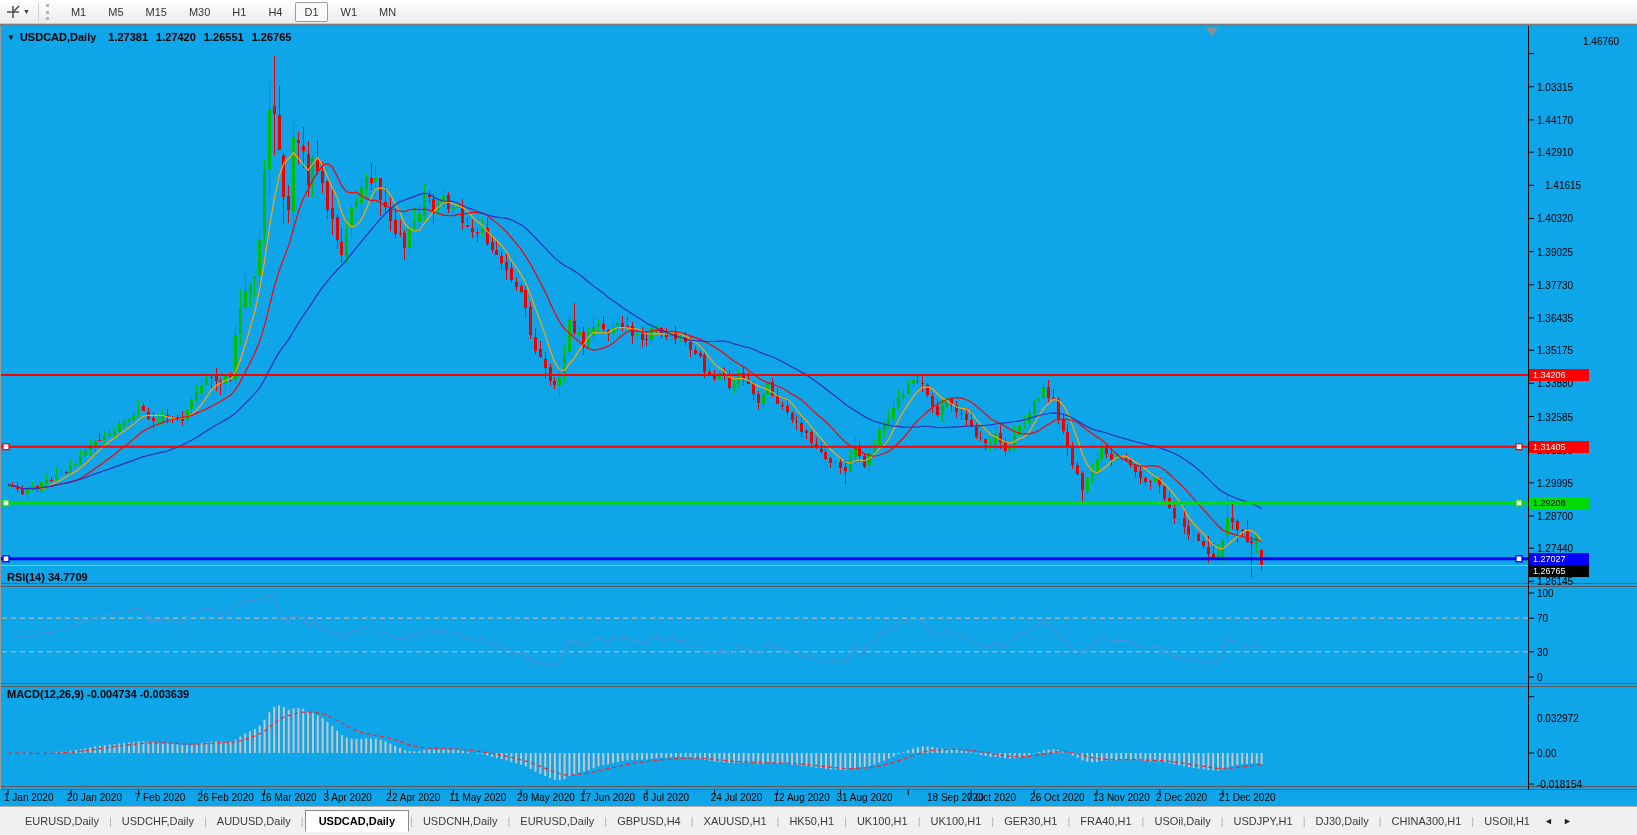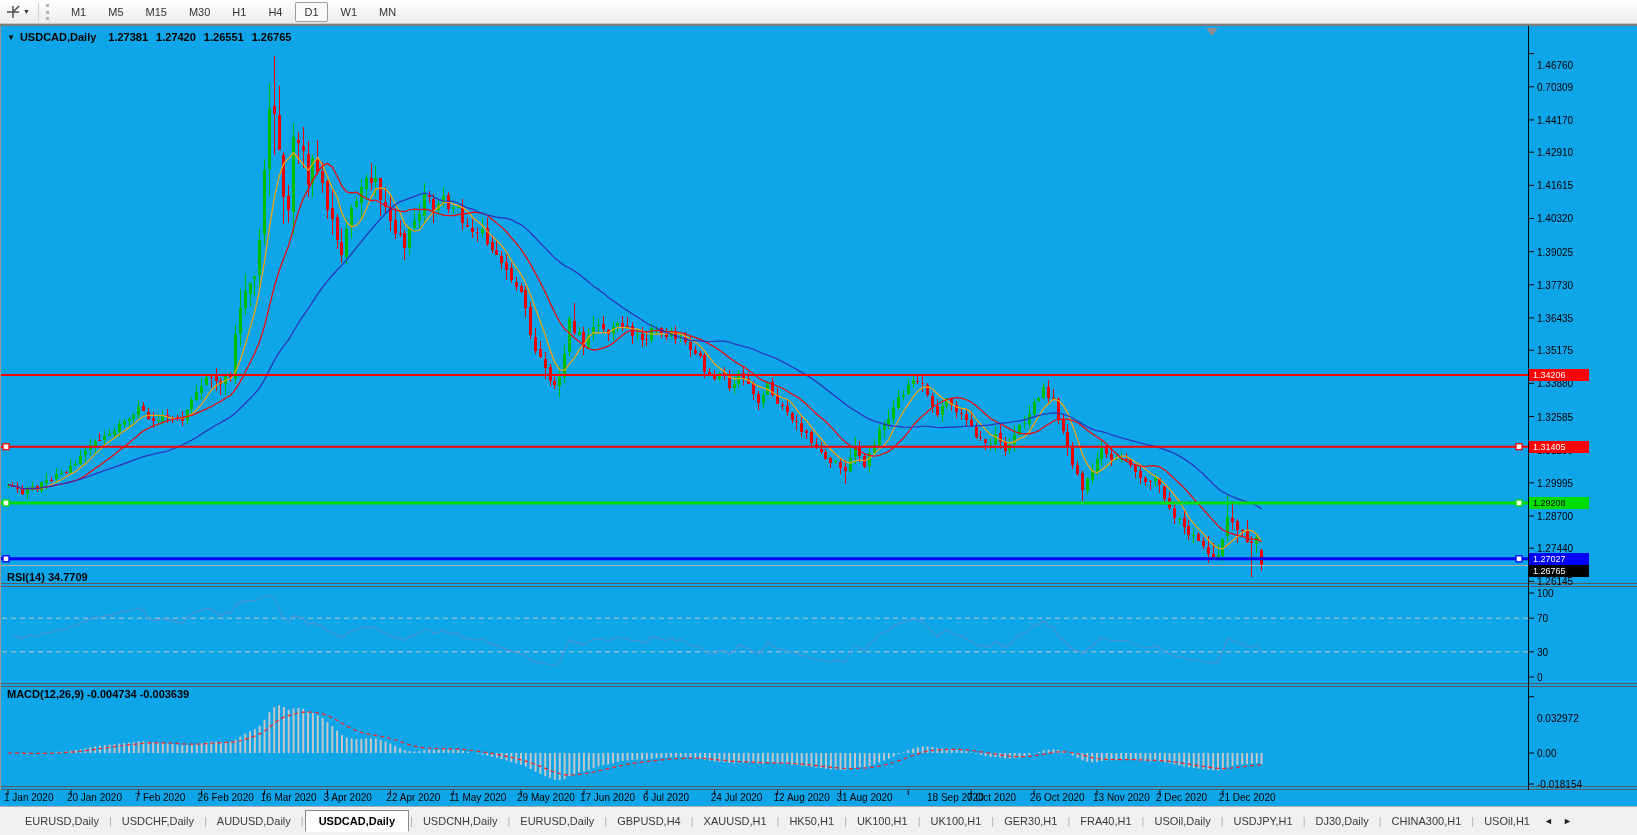--- a/index.html
+++ b/index.html
@@ -944,25 +944,25 @@
   <div id="shift-marker"></div>
 
   <div class="title-overlay">
     <span class="tri">▼</span><span>USDCAD,Daily</span><span class="t-num" style="margin-left:12px">1.27381</span><span class="t-num">1.27420</span><span class="t-num">1.26551</span><span class="t-num">1.26765</span>
   </div>
 
   <div class="panel-label" style="top:571px">RSI(14) 34.7709</div>
   <div class="panel-label" style="top:688px">MACD(12,26,9) -0.004734 -0.003639</div>
 
   <div id="axis-layer">
-      <div class="axis-label" style="top: 65px;">1.46760</div>
-      <div class="axis-label" style="top: 86.77px;">0.70309</div>
+      <div class="axis-label" style="top: 41px; margin-left: 46px;">1.46760</div>
+      <div class="axis-label" style="top: 86.77px;">1.03315</div>
       <div class="axis-label" style="top: 119.92px;">1.44170</div>
       <div class="axis-label" style="top: 152.18px;">1.42910</div>
-      <div class="axis-label" style="top: 185.33px;">1.41615</div>
+      <div class="axis-label" style="top: 185.33px; margin-left: 8px;">1.41615</div>
       <div class="axis-label" style="top: 218.48px;">1.40320</div>
       <div class="axis-label" style="top: 251.63px;">1.39025</div>
       <div class="axis-label" style="top: 284.79px;">1.37730</div>
       <div class="axis-label" style="top: 317.94px;">1.36435</div>
       <div class="axis-label" style="top: 350.19px;">1.35175</div>
       <div class="axis-label" style="top: 383.35px;">1.33880</div>
       <div class="axis-label" style="top: 416.5px;">1.32585</div>
       <div class="axis-label" style="top: 449.65px;">1.31290</div>
       <div class="axis-label" style="top: 482.8px;">1.29995</div>
       <div class="axis-label" style="top: 515.95px;">1.28700</div>

